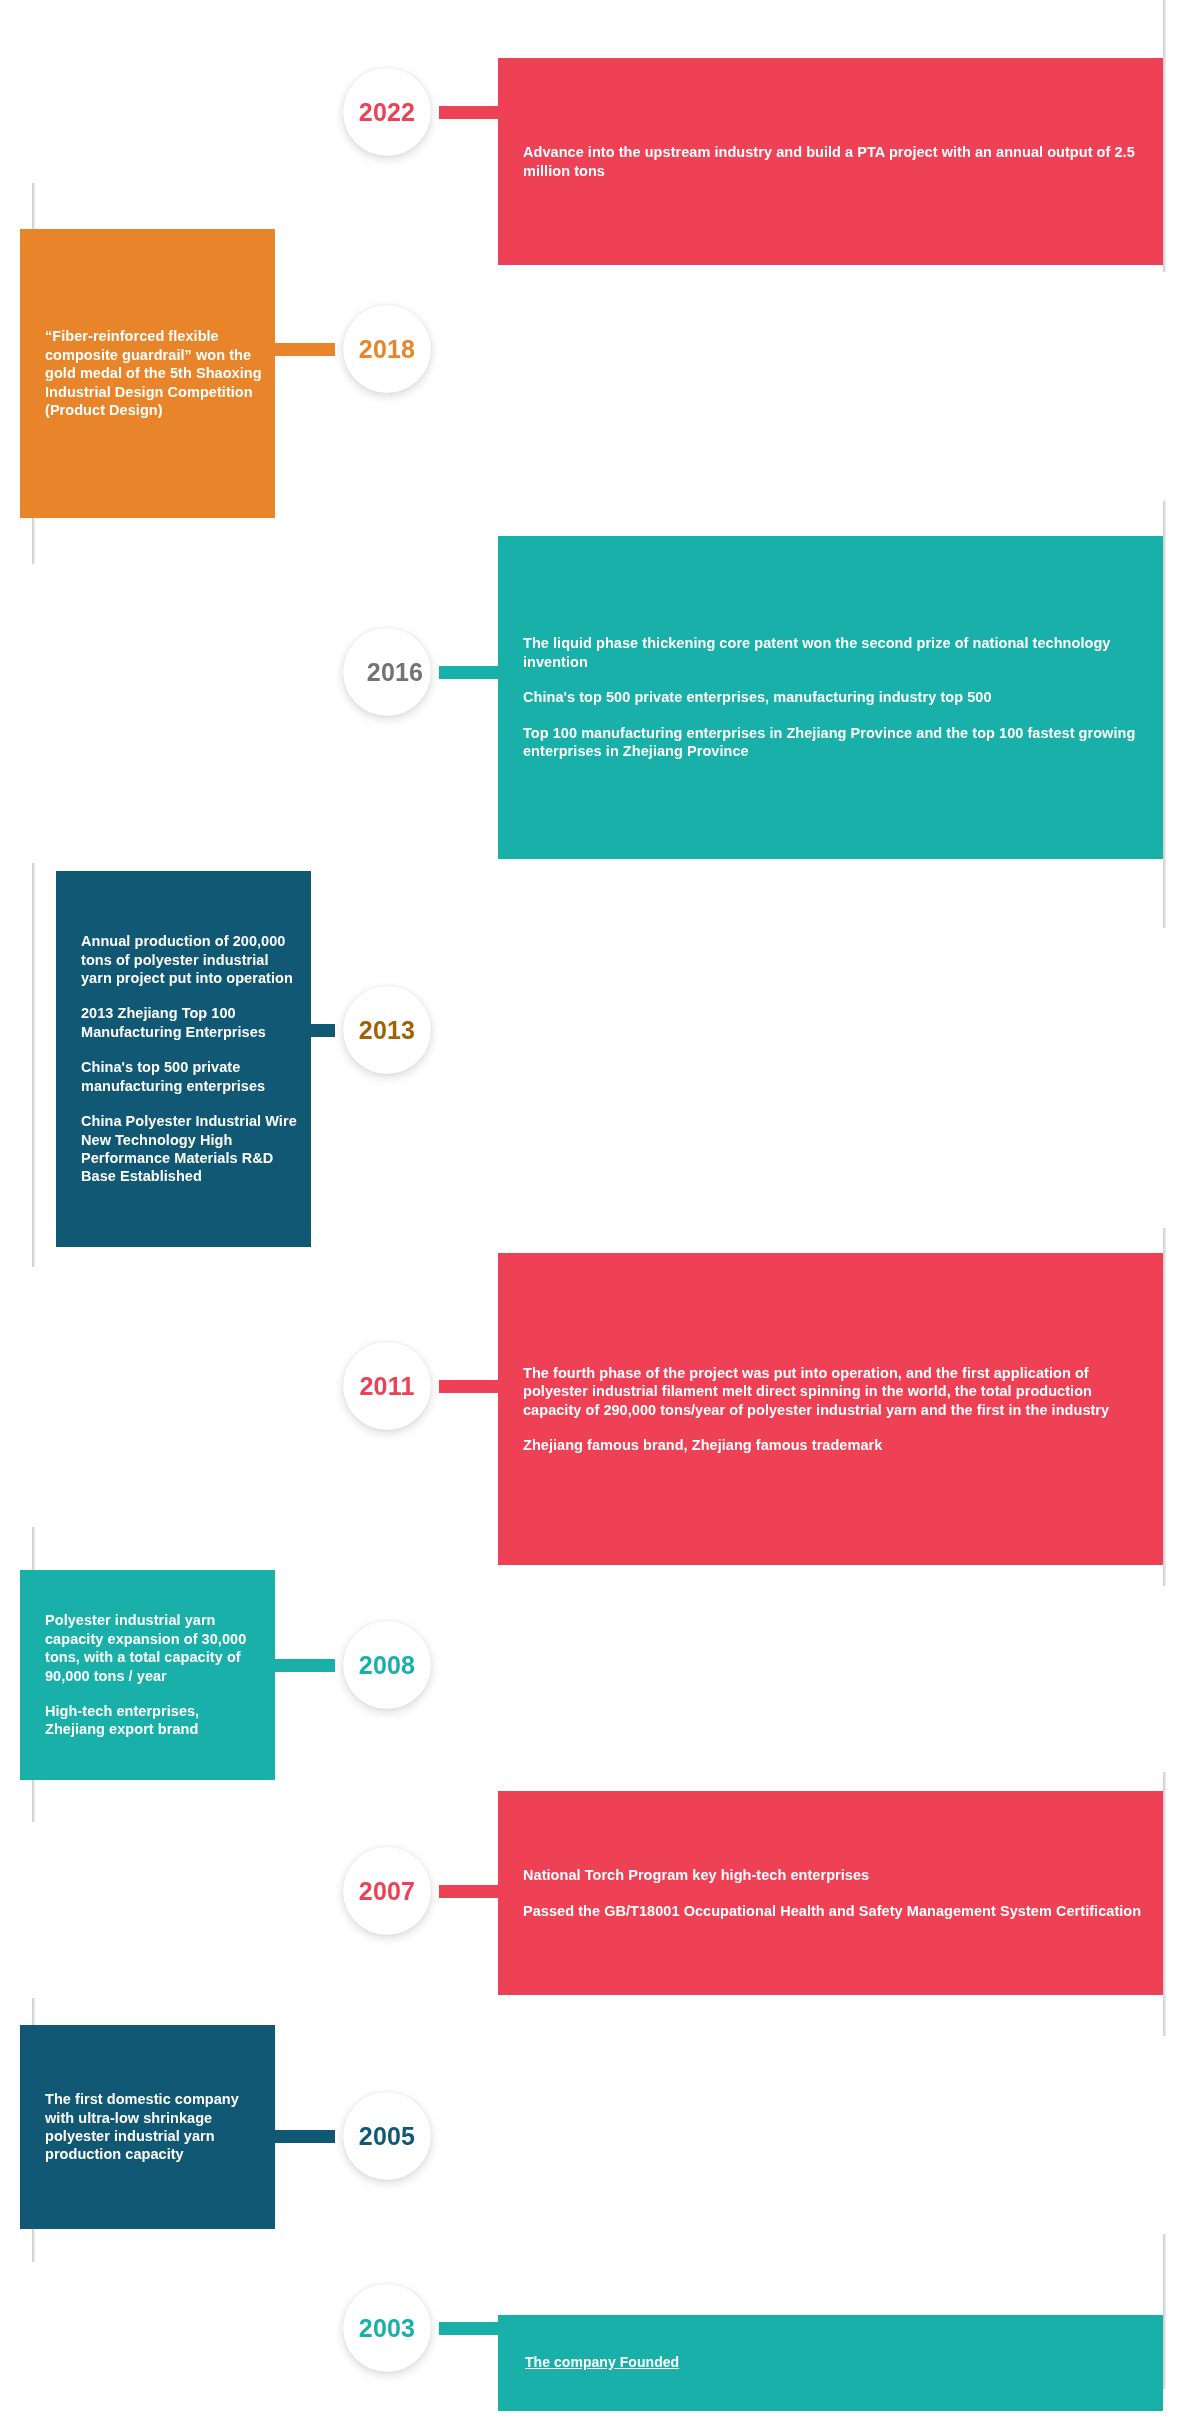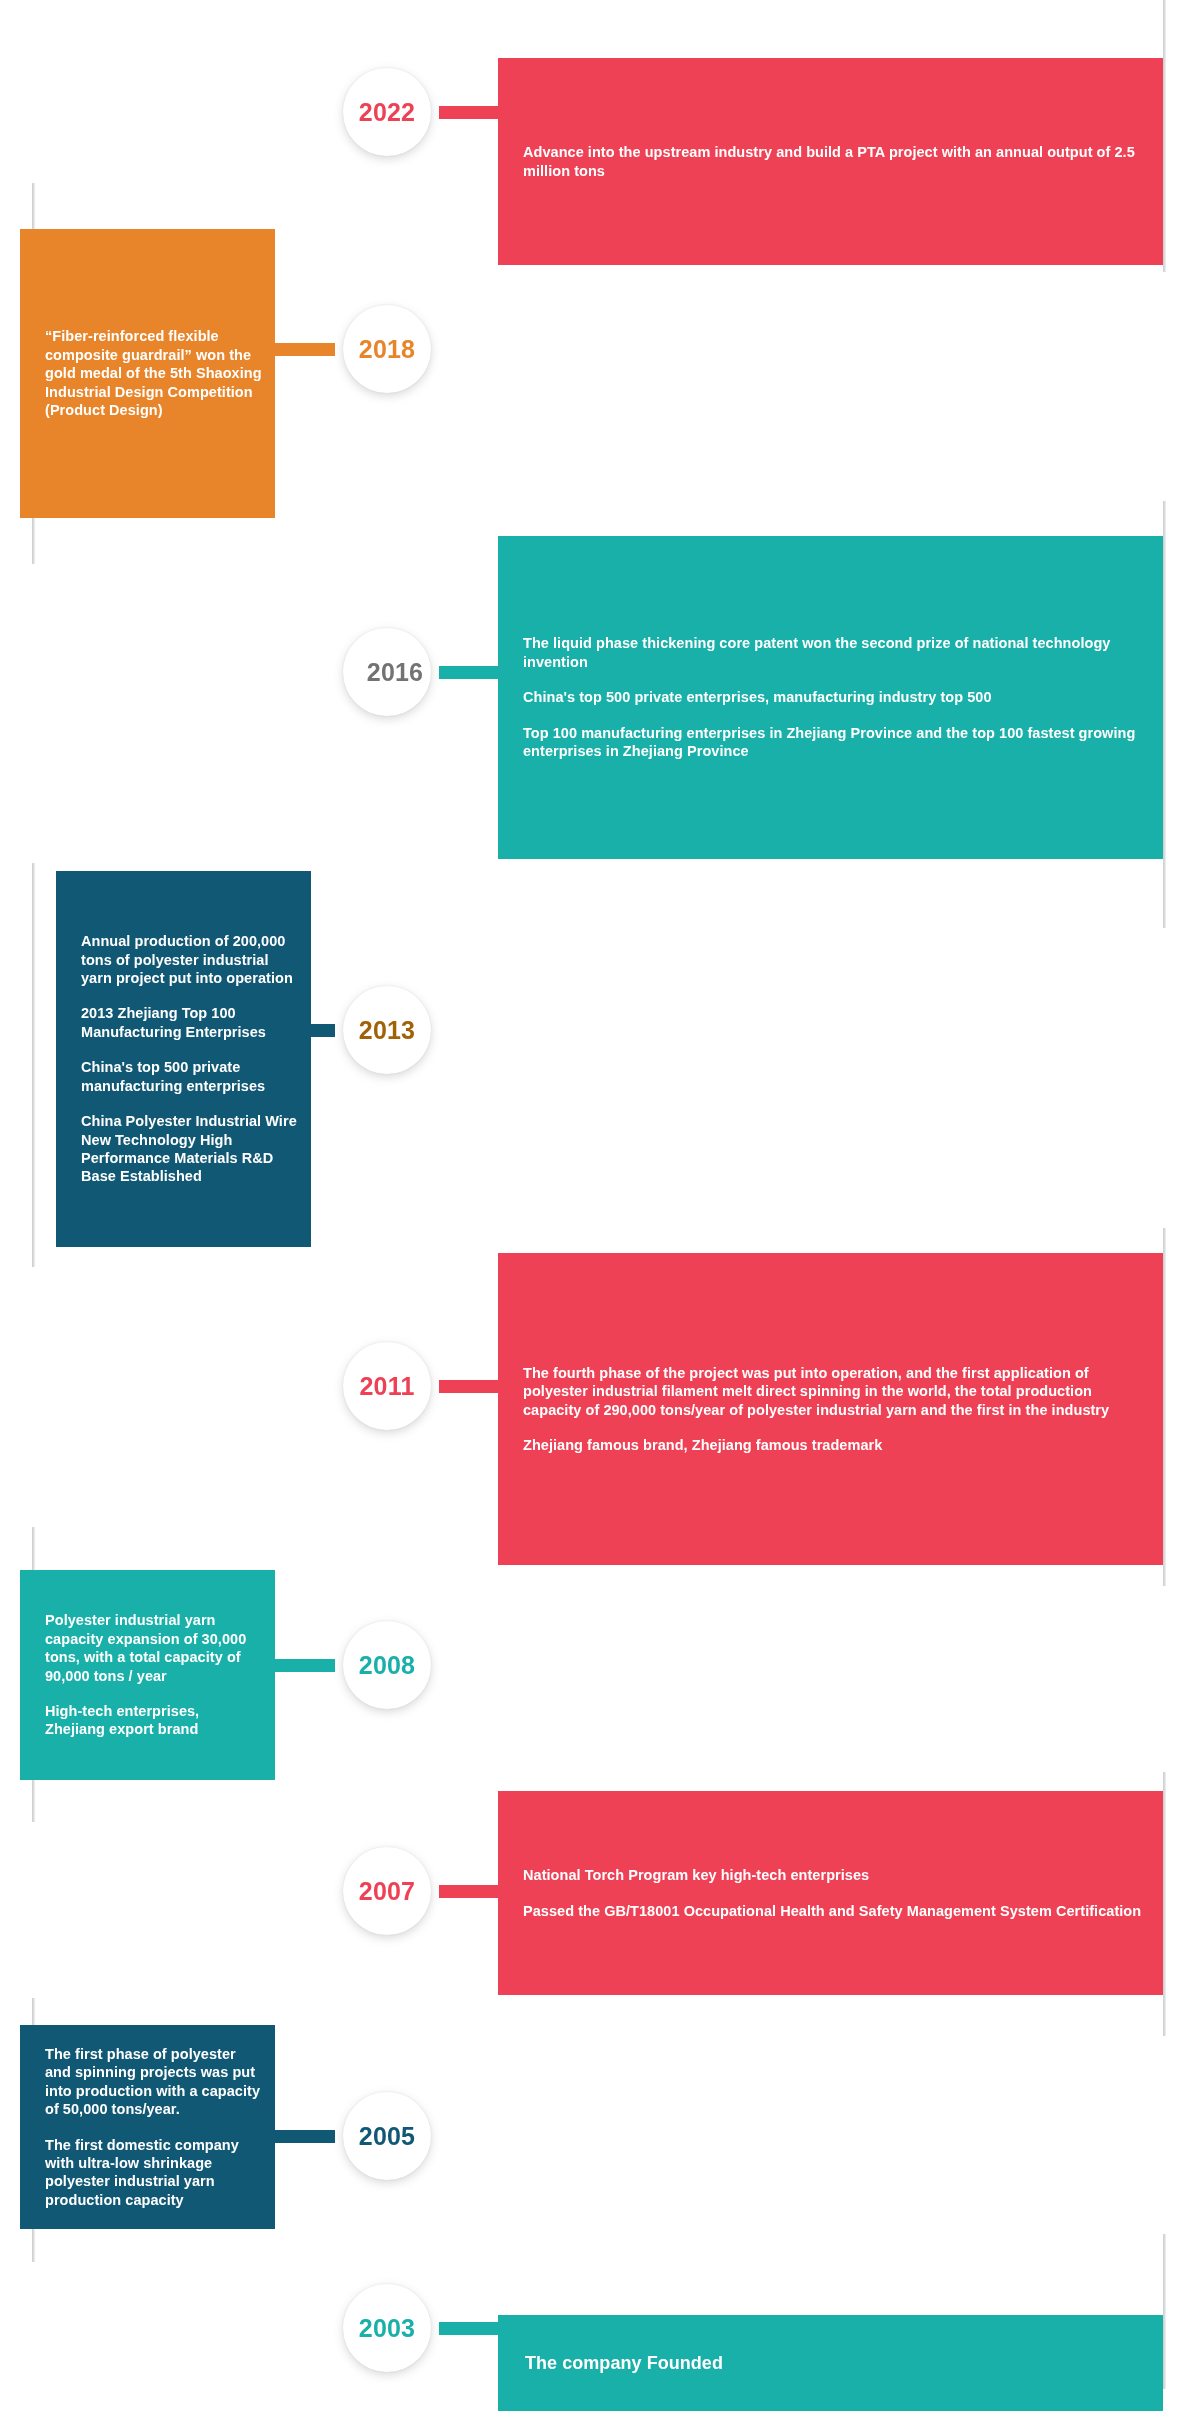--- a/index.html
+++ b/index.html
@@ -63,21 +63,21 @@
   .card p{
     margin:0;
     color:#ffffff;
     font-size:14.5px;
     font-weight:700;
     line-height:1.27;
     letter-spacing:.05px;
   }
   .card p + p{ margin-top:17px; }
 
-  .card.single p{ font-size:18px; }
+  .card.single p{ font-size:14px;text-decoration:underline; }
   .card.single .lines{ padding-left:14px; }
 </style>
 </head>
 <body>
 
 <div id="stage">
   <div id="rails-layer">
       <div class="rail" style="left: 1163px; top: 0px; height: 272px;"></div>
       <div class="rail" style="left: 32px; top: 183px; height: 381px;"></div>
       <div class="rail" style="left: 1163px; top: 501px; height: 427px;"></div>
@@ -155,21 +155,20 @@
           <p>National Torch Program key high-tech enterprises</p>
           <p>Passed the GB/T18001 Occupational Health and Safety Management System Certification</p>
         </div>
       </div>
       <div class="connector" style="background: rgb(239, 65, 85); top: 1885px; left: 439px; width: 59px;"></div>
       <div class="year-circle" style="left: 343px; top: 1847px;">
         <span class="year-label" style="color: rgb(239, 65, 85);">2007</span>
       </div>
       <div class="card" style="background: rgb(17, 88, 116); top: 2025px; height: 204px; left: 20px; width: 255px;">
         <div class="lines">
-          <p>The first phase of polyester and spinning projects was put into production with a capacity of 50,000 tons/year.</p>
           <p>The first domestic company with ultra-low shrinkage polyester industrial yarn production capacity</p>
         </div>
       </div>
       <div class="connector" style="background: rgb(17, 88, 116); top: 2130px; left: 275px; width: 60px;"></div>
       <div class="year-circle" style="left: 343px; top: 2092px;">
         <span class="year-label" style="color: rgb(17, 88, 116);">2005</span>
       </div>
       <div class="card single" style="background: rgb(24, 176, 168); top: 2315px; height: 96px; left: 498px; width: 665px;">
         <div class="lines">
           <p>The company Founded</p>

